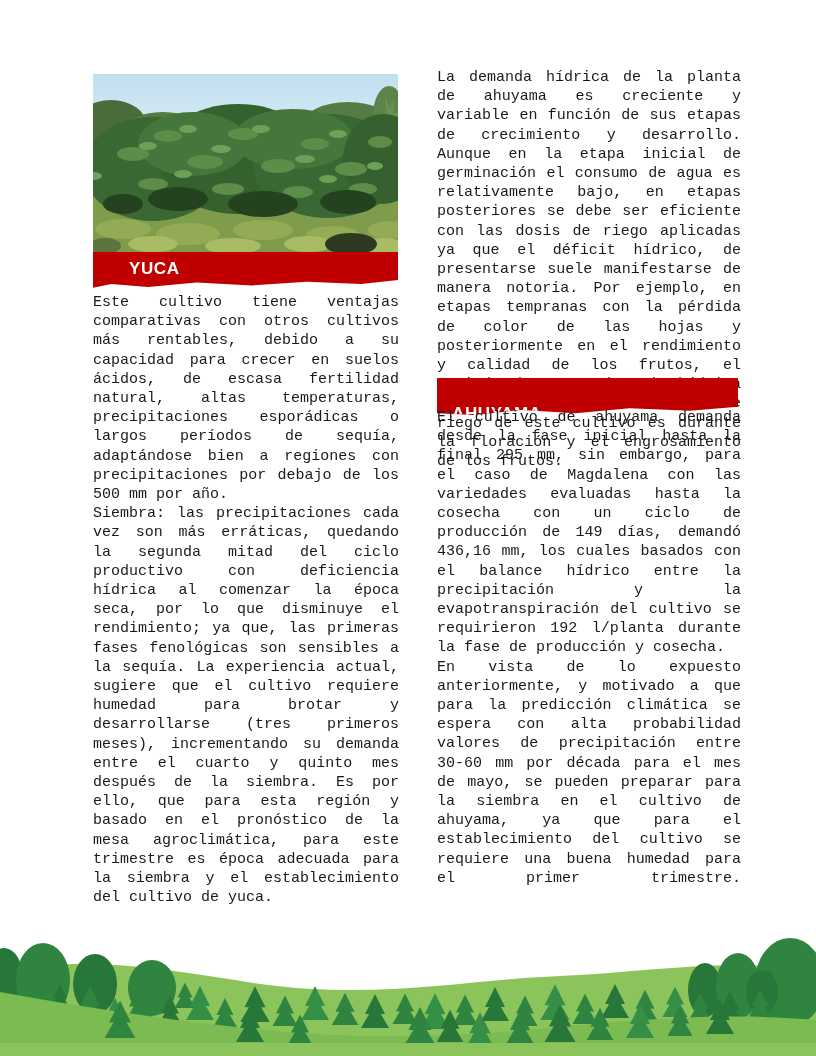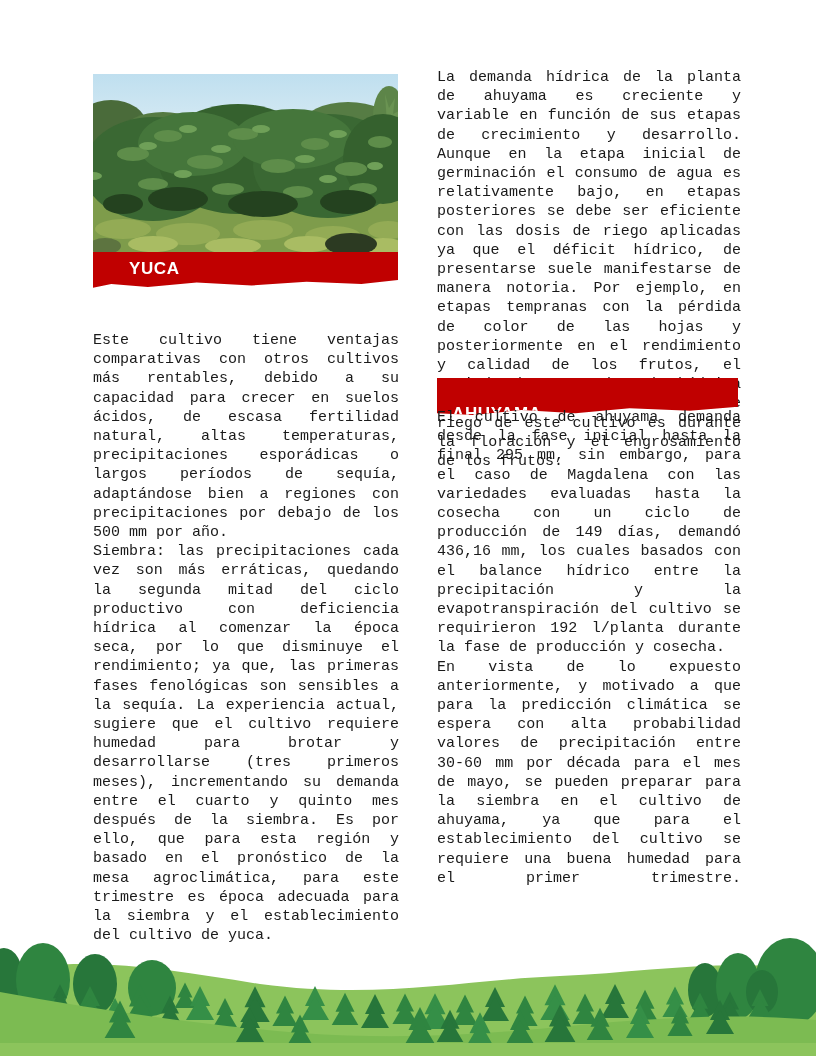--- a/index.html
+++ b/index.html
@@ -40,21 +40,21 @@
   .bodytext{
     position:absolute;
     width:306px;
     font-size:15px;
     line-height:19.2px;
     color:#1a1a1a;
     text-align:justify;
     font-family:Liberation Mono, monospace;
   }
   .bodytext p{margin:0;padding:0;}
-  .col-left-text{left:93px;top:293px;margin-top:38px;}
+  .col-left-text{left:93px;top:293px;}
   .col-right-intro{left:437px;top:68px;width:304px;}
   .col-right-text{left:437px;top:408px;width:304px;}
   .justify-last{text-align-last:justify;}
   .footer-art{
     position:absolute;left:0;top:930px;width:816px;height:126px;
   }
   .footer-art svg{display:block;}
 </style>
 </head>
 <body>

